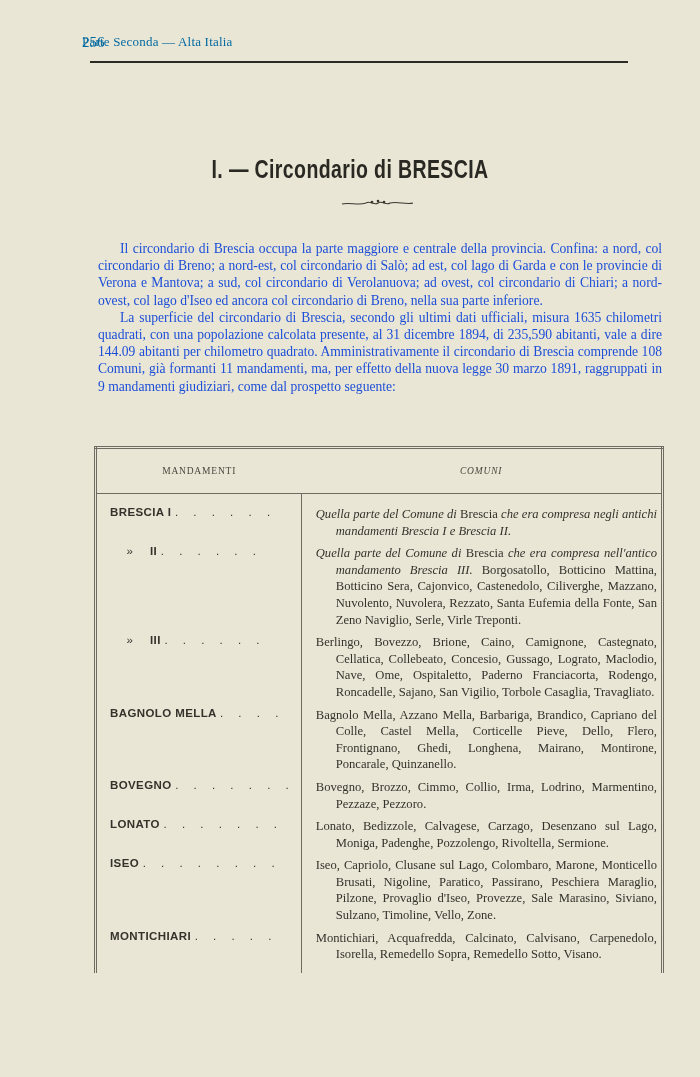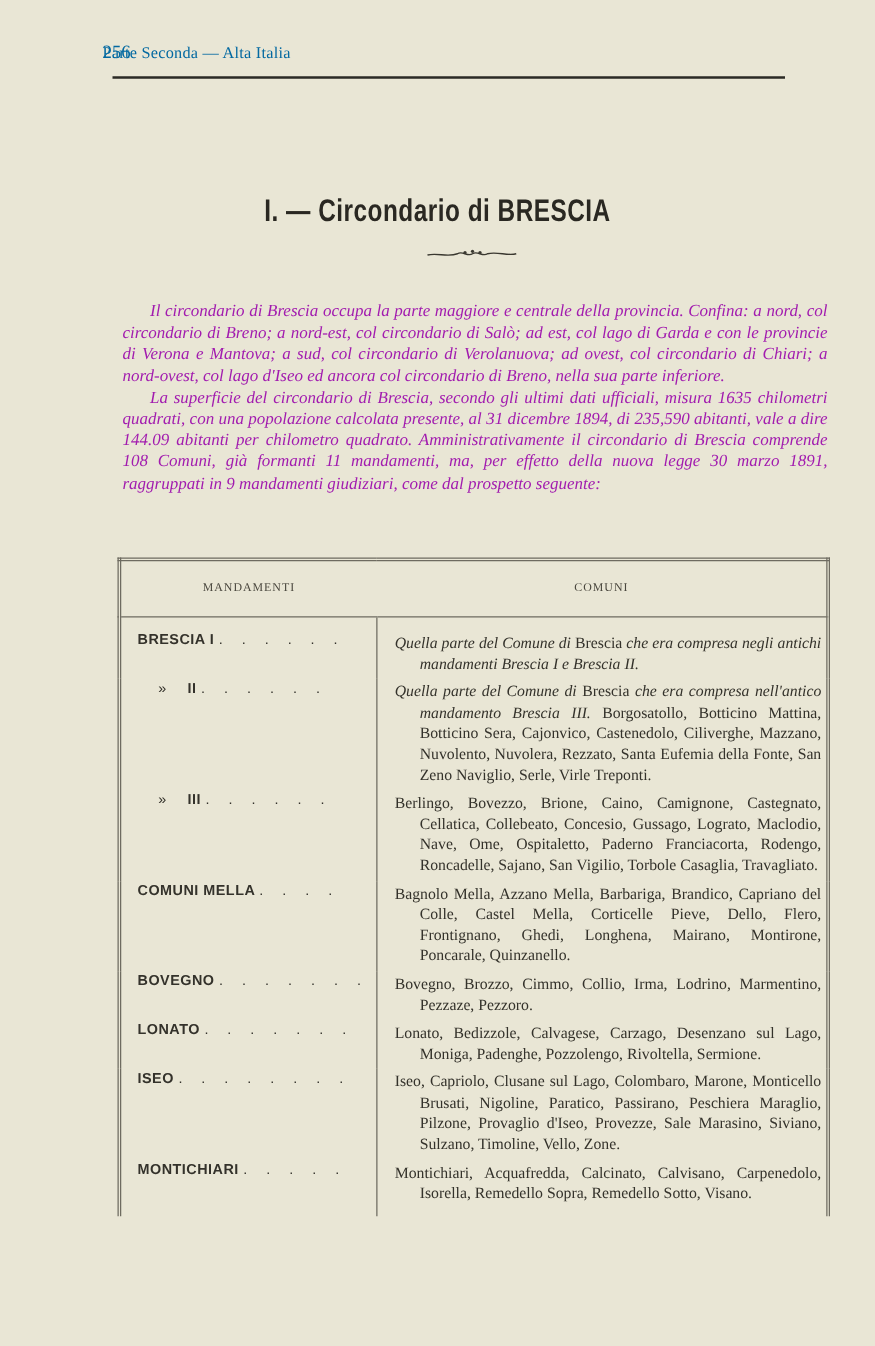--- a/index.html
+++ b/index.html
@@ -24,39 +24,39 @@
       position: absolute; left: 0; width: 700px; top: 155px; text-align: center;
       font-family: "Liberation Sans Narrow", "Liberation Sans", sans-serif;
       font-size: 25px; font-weight: bold; transform: scaleX(0.78); transform-origin: 50% 0;
       letter-spacing: 0.5px; color: #2a2822;
     }
     .ornament {
       position: absolute; left: 340px; top: 198px; width: 75px; height: 10px;
     }
     .body-text {
       position: absolute; left: 98px; top: 240px; width: 564px;
-      font-size: 13.6px; line-height: 17.2px; text-align: justify; color: #a21caf; font-style: italic;
+      font-size: 13.6px; line-height: 17.2px; text-align: justify; color: #1d4ed8;
     }
     .body-text p { margin: 0; text-indent: 22px; }
     table.mandamenti {
       position: absolute; left: 94px; top: 446px; width: 570px;
       border-collapse: collapse;
       border-top: 3px double #6e6b60;
       border-left: 3px double #6e6b60;
       border-right: 3px double #6e6b60;
       font-size: 12.6px; color: #34322b;
     }
     table.mandamenti th {
       font-weight: normal; font-size: 9.5px; letter-spacing: 0.8px;
       height: 42px; color: #4a473e;
       border-bottom: 1px solid #6e6b60;
       text-align: center;
     }
     th.col-mand { width: 163px; }
-    th.col-comuni { letter-spacing: 3px; }
+    th.col-comuni { letter-spacing: 3px; font-style: italic; }
     table.mandamenti td { vertical-align: top; padding: 0; }
     td.mand {
       border-right: 1px solid #6e6b60;
       padding: 2px 6px 0 13px !important;
       font-family: "Liberation Sans Narrow", "Liberation Sans", sans-serif;
       font-weight: bold; font-size: 11.5px; letter-spacing: 0.4px; white-space: nowrap;
     }
     td.mand .dots { font-weight: normal; letter-spacing: 6px; }
     td.mand .raquo { display: inline-block; width: 40px; text-align: center; font-weight: normal; }
     td.comuni {
@@ -110,21 +110,21 @@
           <span class="text"><em>Quella parte del Comune di</em><span> Brescia </span><em>che era compresa nell'antico mandamento Brescia III.</em><span> Borgosatollo, Botticino Mattina, Botticino Sera, Cajonvico, Castenedolo, Ciliverghe, Mazzano, Nuvolento, Nuvolera, Rezzato, Santa Eufemia della Fonte, San Zeno Naviglio, Serle, Virle Treponti.</span></span>
         </td>
       </tr>
       <tr>
         <td class="mand"><span class="raquo">»</span><span>III</span> <span class="dots">. . . . . .</span></td>
         <td class="comuni">
           <span class="text"><span>Berlingo, Bovezzo, Brione, Caino, Camignone, Castegnato, Cellatica, Collebeato, Concesio, Gussago, Lograto, Maclodio, Nave, Ome, Ospitaletto, Paderno Franciacorta, Rodengo, Roncadelle, Sajano, San Vigilio, Torbole Casaglia, Travagliato.</span></span>
         </td>
       </tr>
       <tr>
-        <td class="mand"><span>COMUNI MELLA</span> <span class="dots">. . . .</span></td>
+        <td class="mand"><span>BAGNOLO MELLA</span> <span class="dots">. . . .</span></td>
         <td class="comuni">
           <span class="text"><span>Bagnolo Mella, Azzano Mella, Barbariga, Brandico, Capriano del Colle, Castel Mella, Corticelle Pieve, Dello, Flero, Frontignano, Ghedi, Longhena, Mairano, Montirone, Poncarale, Quinzanello.</span></span>
         </td>
       </tr>
       <tr>
         <td class="mand"><span>BOVEGNO</span> <span class="dots">. . . . . . .</span></td>
         <td class="comuni">
           <span class="text"><span>Bovegno, Brozzo, Cimmo, Collio, Irma, Lodrino, Marmentino, Pezzaze, Pezzoro.</span></span>
         </td>
       </tr>

